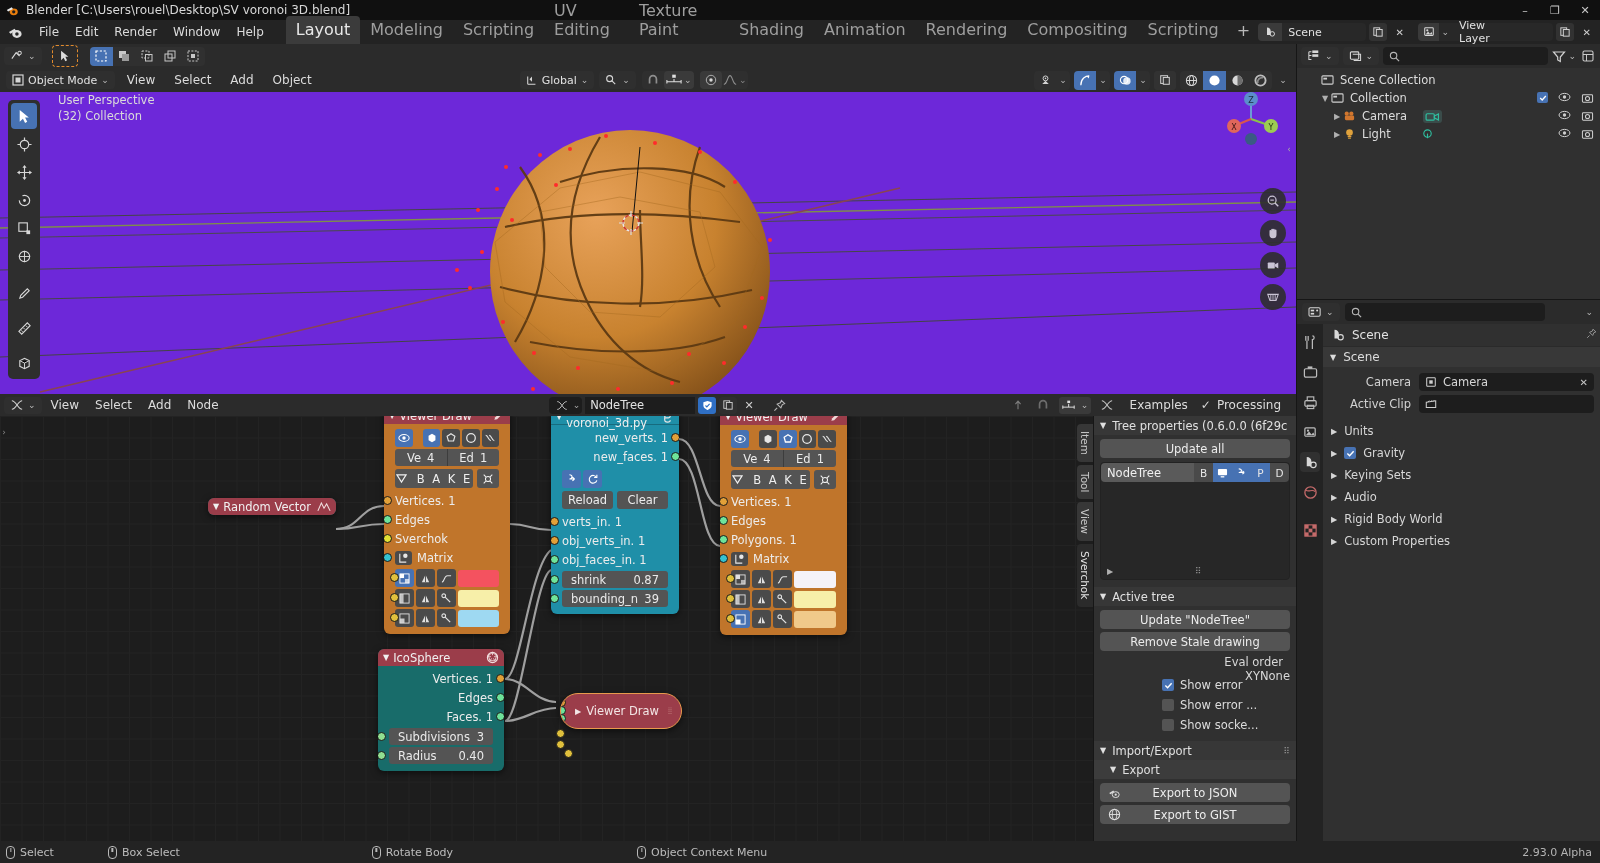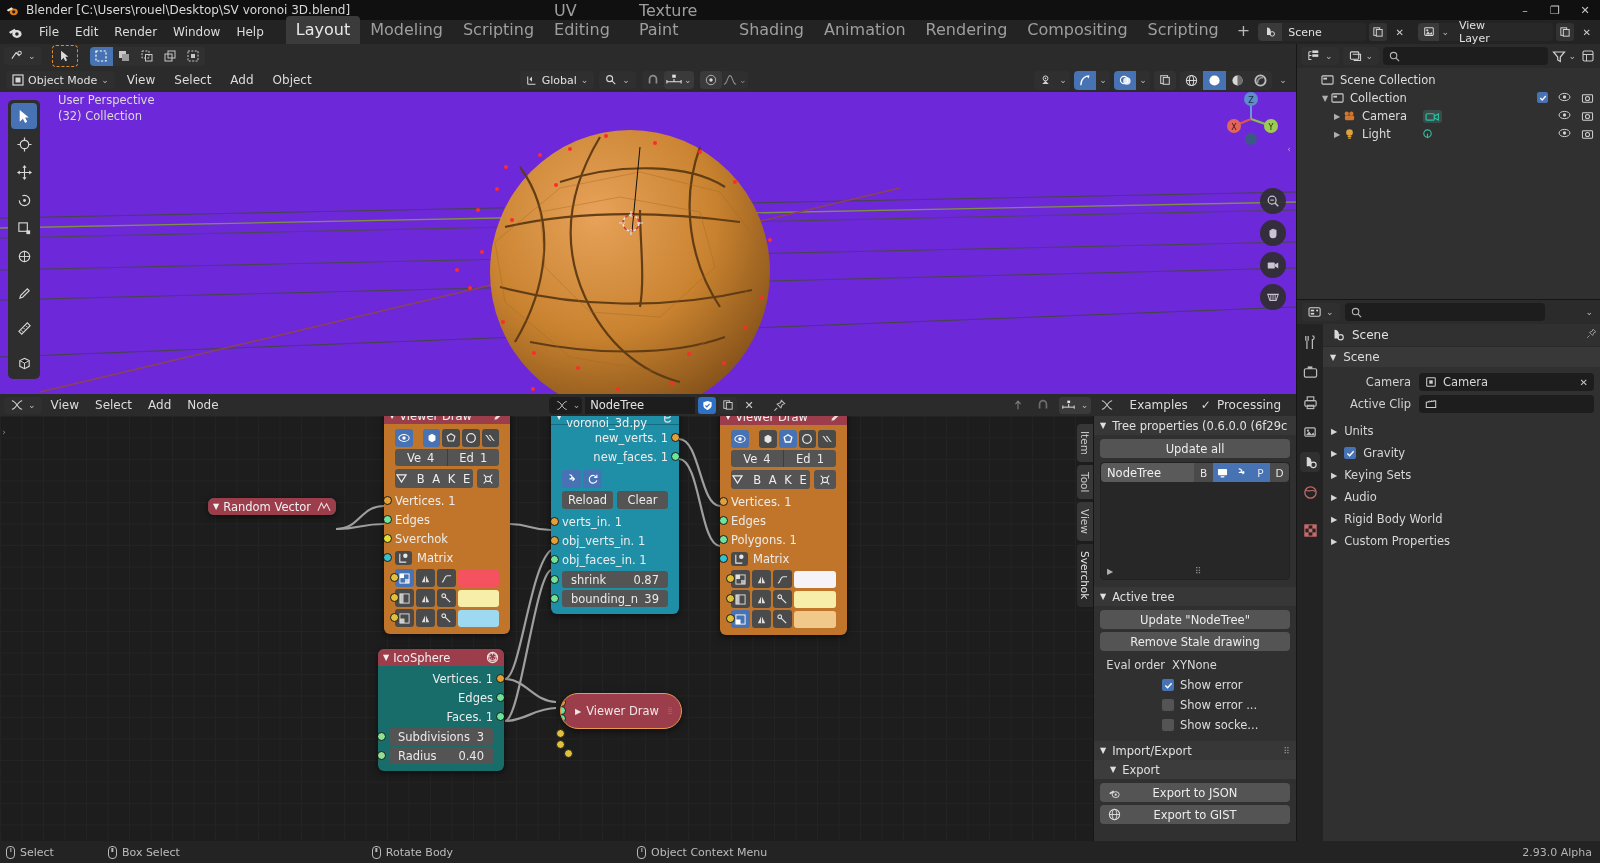--- a/index.html
+++ b/index.html
@@ -106,21 +106,21 @@
   .cbx{ width:12px;height:12px;border-radius:2px;background:#545454;display:flex;align-items:center;justify-content:center;}
   .cbx.on{ background:#4772b3;}
   
   .spHead{ height:19px; background:#373737; display:flex;align-items:center;gap:6px;padding-left:6px;font-size:11.5px;color:#e0e0e0;}
   .spBtn{ margin:4px 6px; height:19px;background:#545454;border-radius:4px;display:flex;align-items:center;justify-content:center;font-size:11.5px;color:#ececec;}
   .spList{ margin:0 6px; border:1px solid #222; background:#272727; border-radius:4px;}
   .spListRow{ display:flex; height:19px; align-items:center; }
   .spListRow .nm{ flex:1; background:#5a5a5a; height:19px; display:flex;align-items:center;padding-left:6px; font-size:11.5px;color:#f0f0f0;border-radius:4px 0 0 4px;}
   .spListRow .tg{ width:19px;height:19px;background:#4a4a4a;display:flex;align-items:center;justify-content:center;font-size:10.5px;color:#e6e6e6;}
   .spListRow .tg.on{ background:#4772b3;}
-  .spRow{ display:flex;align-items:center;height:20px;font-size:11.5px;color:#d8d8d8;}
+  .spRow{ display:flex;align-items:flex-end;height:20px;font-size:11.5px;color:#d8d8d8;flex-direction:column;}
   .segs{ display:flex; flex:1; }
   .spCheck{ display:flex;align-items:center;gap:6px;height:20px;padding-left:68px;font-size:11.5px;color:#dcdcdc;}
   
   #statusbar{ position:absolute;left:0;right:0;bottom:0;height:22px;background:#232323;display:flex;align-items:center;padding-left:6px;font-size:11px;color:#bcbcbc;gap:6px;}
   #statusbar .si{ display:flex;align-items:center;gap:5px;}
   #statusbar .sp{ width:42px;}
   #ver{ margin-left:auto; padding-right:8px; color:#b4b4b4;}
   .mouse{ width:9px;height:13px;border:1.3px solid #b9b9b9;border-radius:4px;display:inline-block;position:relative;}
   .mouse i{ position:absolute;left:50%;top:1px;width:1.3px;height:4px;background:#b9b9b9;transform:translateX(-50%);}
   svg{display:block;}

